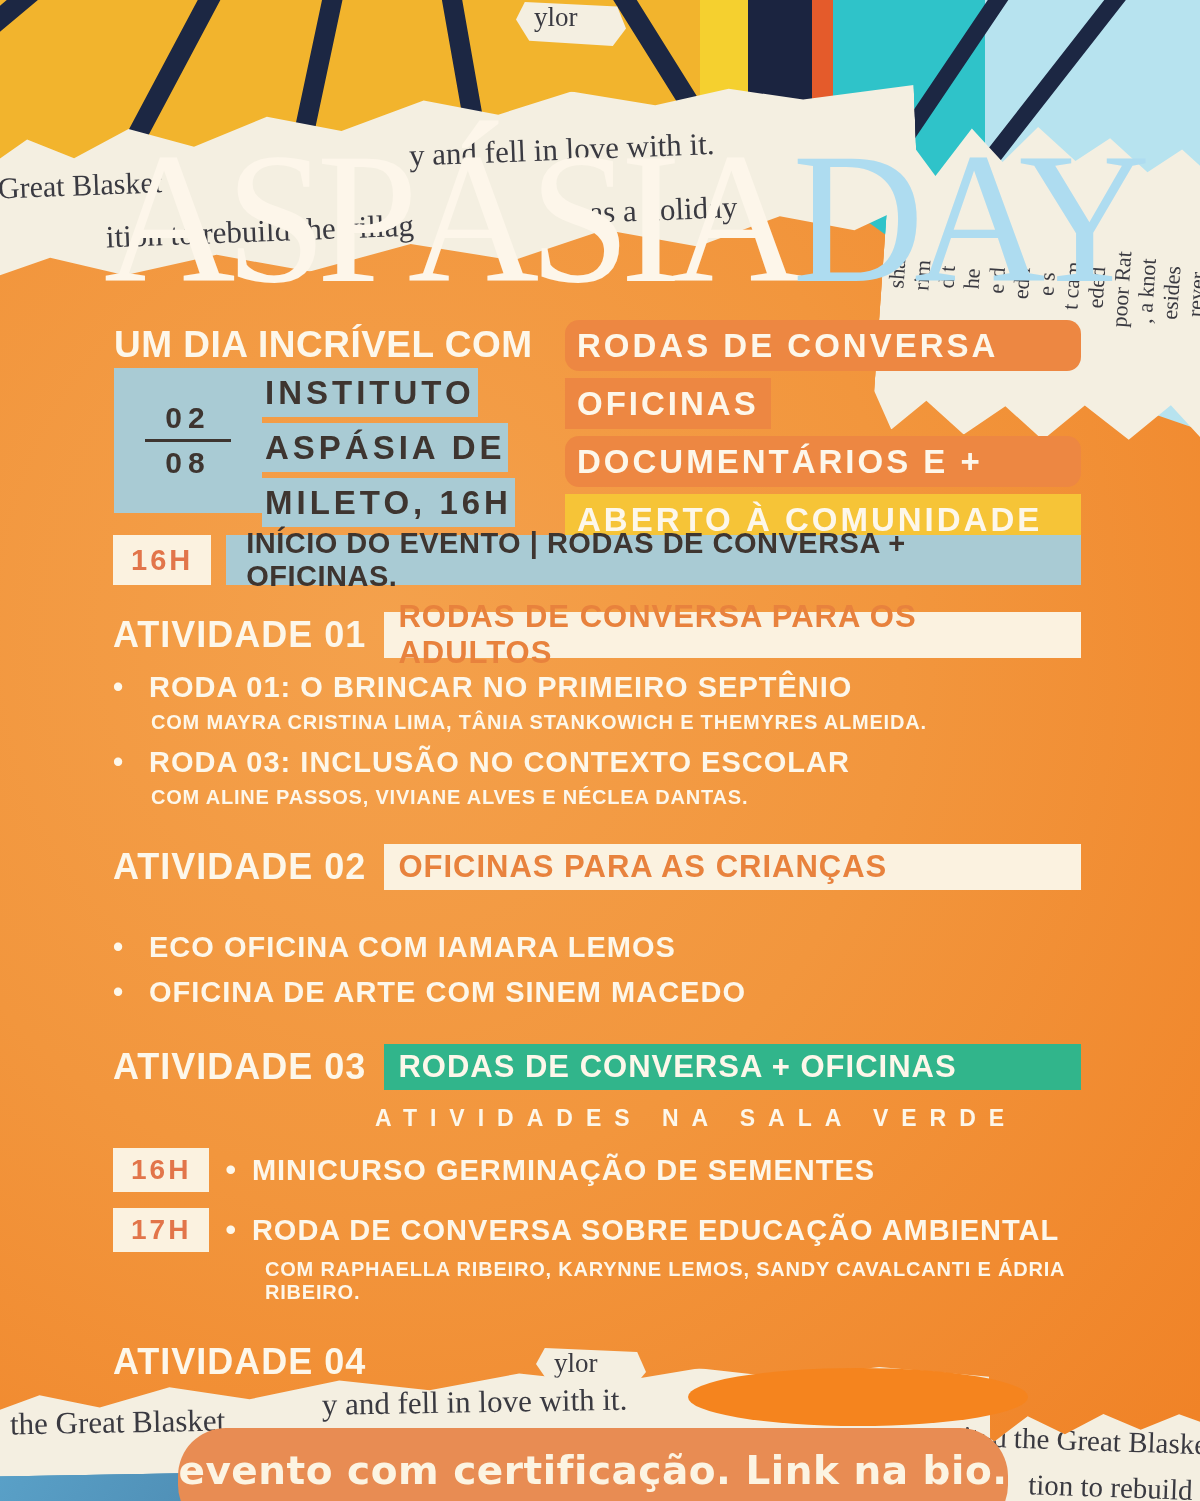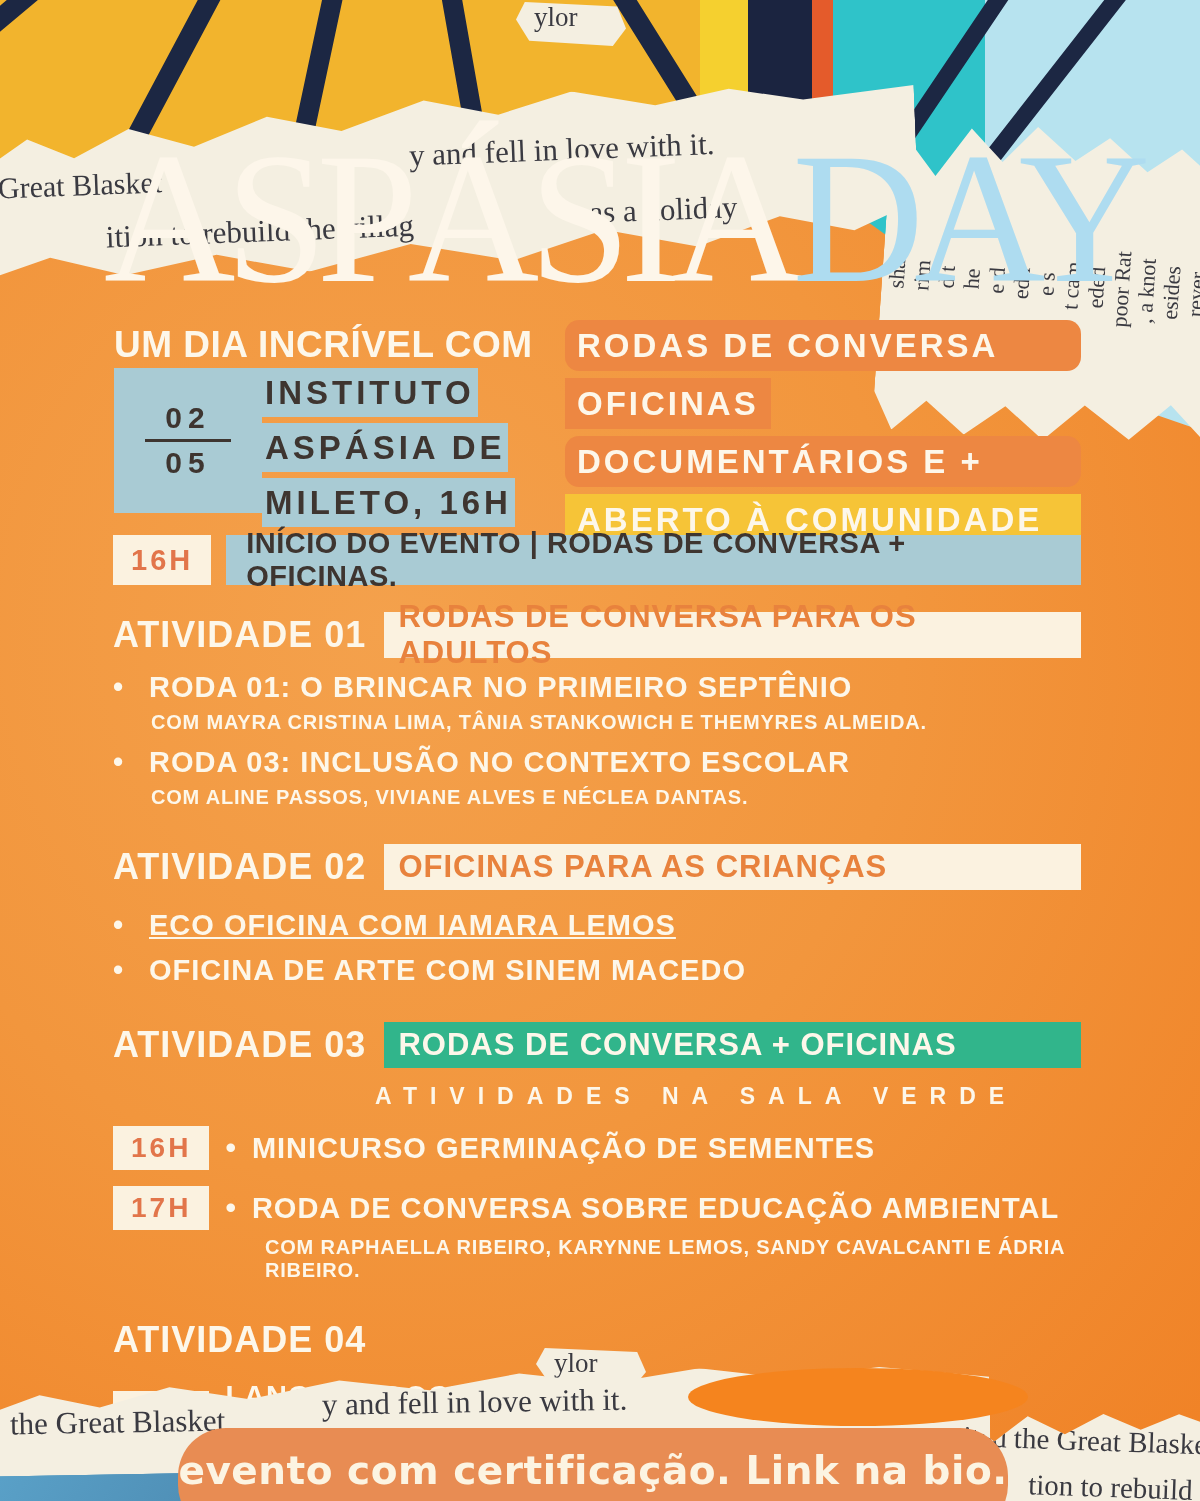--- a/index.html
+++ b/index.html
@@ -72,21 +72,21 @@
   .item { margin-top:12px; color:#fdf7ea; }
   .item-title { font-size:29px; font-weight:bold; letter-spacing:1px; }
   .bullet { display:inline-block; width:36px; font-size:29px; }
   .speakers { font-size:20px; font-weight:bold; letter-spacing:0.8px; margin:7px 0 0 38px; }
   .note { color:#fdf7ea; font-weight:bold; font-size:23px; letter-spacing:13px; margin:14px 0 8px 262px; }
   .timed { gap:16px; align-items:center; margin-top:16px; }
   .timed .time-badge { height:44px; font-size:28px; }
   .timed .item-title { color:#fdf7ea; }
   .timed .dot { color:#fdf7ea; font-size:30px; font-weight:bold; }
   .speakers-indent { color:#fdf7ea; font-size:20px; font-weight:bold; letter-spacing:0.8px; margin:6px 0 0 152px; }
-  .mt34 { margin-top:34px; } .mt26 { margin-top:18px;text-decoration:underline; }
+  .mt34 { margin-top:34px; } .mt26 { margin-top:40px; }
   
   .art-bot-blue { position:absolute; left:-15px; top:1438px; width:545px; height:80px;
     background:linear-gradient(120deg,#5ba3ca,#3f749b); 
     clip-path:polygon(0 18%,8% 6%,18% 16%,30% 4%,42% 14%,54% 6%,68% 16%,82% 8%,100% 18%,100% 100%,0 100%); }
   .art-bot-gold { position:absolute; left:1002px; top:1438px; width:200px; height:70px;
     background:linear-gradient(100deg,#f6b519,#ec9c0c);
     clip-path:polygon(0 30%,12% 10%,28% 24%,46% 6%,64% 18%,82% 6%,100% 16%,100% 100%,0 100%); }
   .paper-c { left:-10px; top:1372px; width:1000px; height:96px; transform:rotate(-1deg);
     clip-path:polygon(0 34%,5% 16%,11% 30%,18% 10%,26% 24%,35% 6%,44% 18%,53% 2%,62% 14%,71% 0,80% 12%,89% 2%,100% 14%,100% 100%,0 100%); }
   .paper-c .b1a { position:absolute; left:20px; top:26px; font-size:31px; }
@@ -189,21 +189,21 @@
   <div class="right-boxes">
     <div class="hl-box wide">RODAS DE CONVERSA</div>
     <div class="hl-box">OFICINAS</div>
     <div class="hl-box wide">DOCUMENTÁRIOS E +</div>
     <div class="hl-box yellow">ABERTO À COMUNIDADE</div>
   </div>
 
   <div class="date-box">
     <span>02</span>
     <span class="sep"></span>
-    <span>05</span>
+    <span>08</span>
   </div>
 
   <div class="venue">
     <div class="venue-line">INSTITUTO</div>
     <div class="venue-line">ASPÁSIA DE</div>
     <div class="venue-line">MILETO, 16H</div>
   </div>
 
   <div class="body-col">
 

